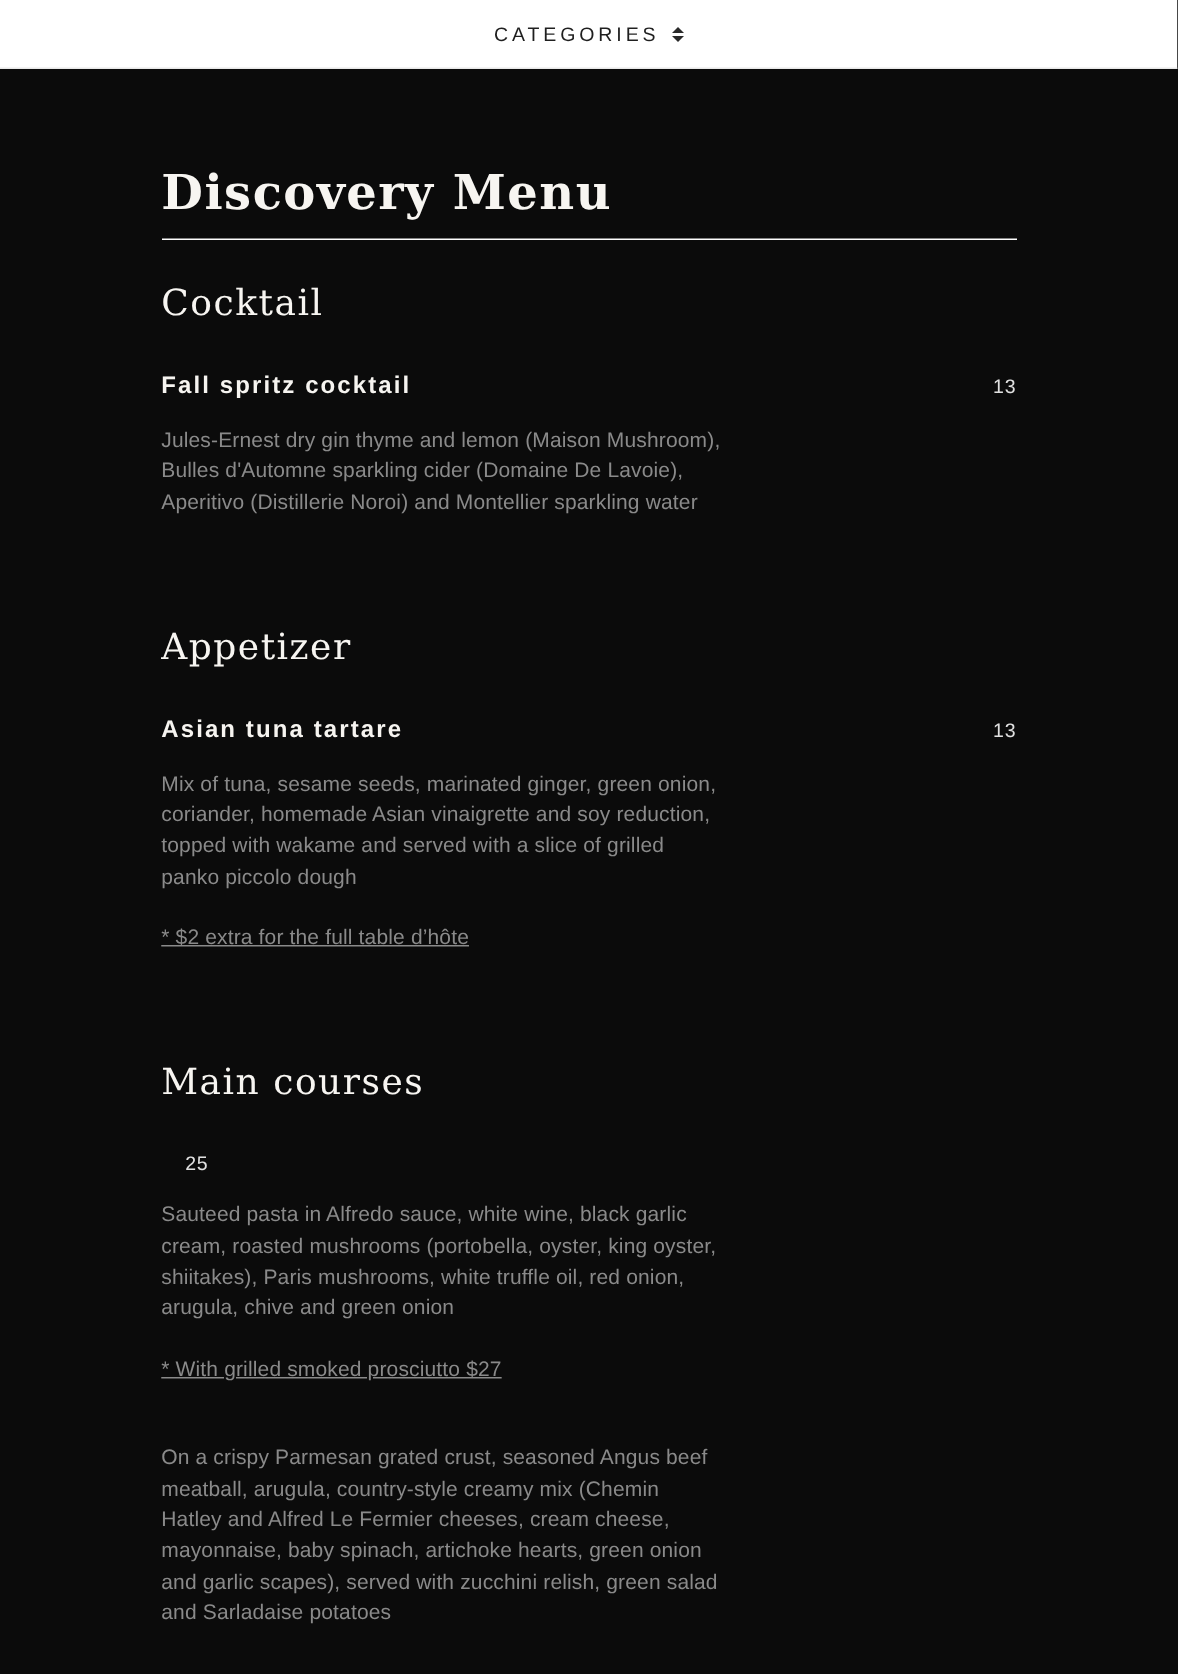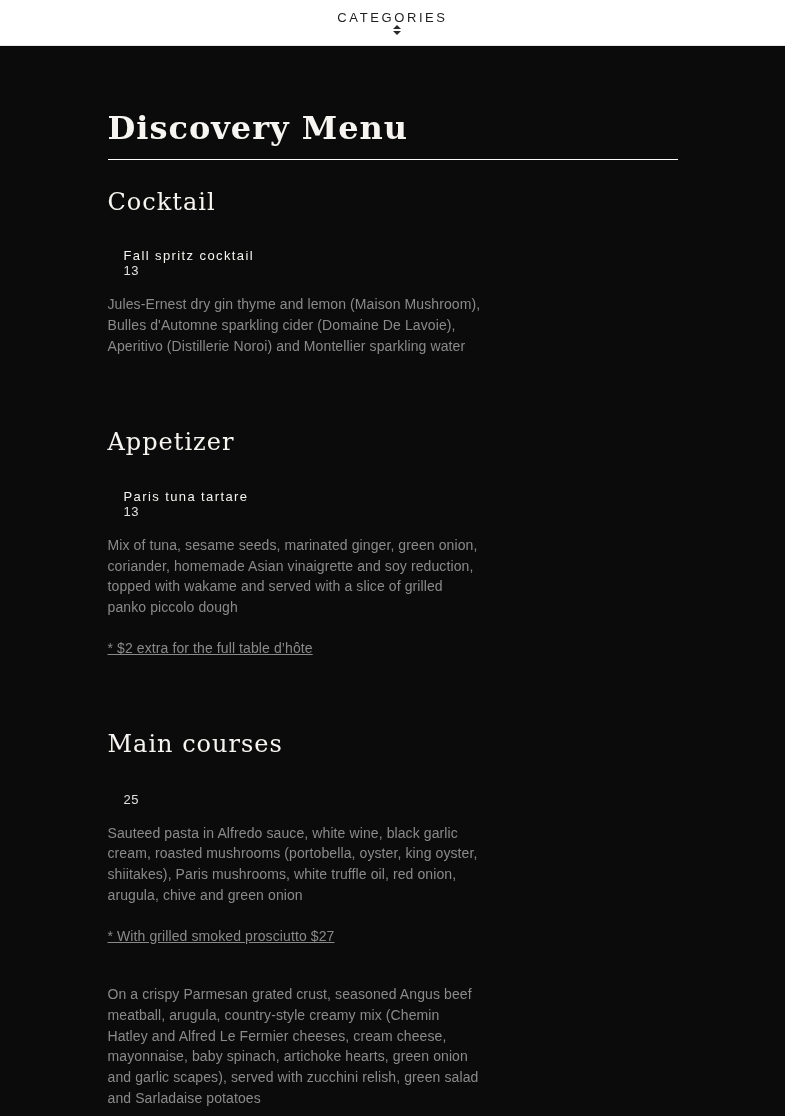--- a/index.html
+++ b/index.html
@@ -1,15 +1,15 @@
 <!DOCTYPE html>
 <html><head>
 <meta charset="utf-8">
 <style>
-  * { margin: 0; padding: 0; box-sizing: border-box; flex-direction: column; }
+  * { margin: 0; padding: 0; box-sizing: border-box; }
   html, body {
     width: 785px;
     min-height: 1116px;
     background: #0b0b0b;
     font-family: "Liberation Sans", sans-serif;
     overflow-x: hidden;
   }
 
   
   .topbar {
@@ -83,22 +83,22 @@
 
   .menu-item { margin-top: 33px; }
   .menu-item + .menu-item { margin-top: 38px; }
 
   .item-head {
     display: flex;
     justify-content: space-between;
     align-items: baseline;
   }
   .item-title {
-    font-size: 13px;
-    font-weight: 400;
+    font-size: 16px;
+    font-weight: 700;
     letter-spacing: 1.4px;
     color: #f6f4f0;
     line-height: 1.1;
   }
   .item-price {
     font-size: 13px;
     font-weight: 400;
     letter-spacing: 0.5px;
     color: #e0e0e0;
     flex-shrink: 0;
@@ -146,21 +146,21 @@
         <span class="item-price">13</span>
       </div>
       <p class="item-desc">Jules-Ernest dry gin thyme and lemon (Maison Mushroom), Bulles d'Automne sparkling cider (Domaine De Lavoie), Aperitivo (Distillerie Noroi) and Montellier sparkling water</p>
     </article>
   </section>
 
   <section class="menu-section">
     <h2 class="section-heading">Appetizer</h2>
     <article class="menu-item">
       <div class="item-head">
-        <h3 class="item-title">Paris tuna tartare</h3>
+        <h3 class="item-title">Asian tuna tartare</h3>
         <span class="item-price">13</span>
       </div>
       <p class="item-desc">Mix of tuna, sesame seeds, marinated ginger, green onion, coriander, homemade Asian vinaigrette and soy reduction, topped with wakame and served with a slice of grilled panko piccolo dough</p>
       <p class="item-note">* $2 extra for the full table d’hôte</p>
     </article>
   </section>
 
   <section class="menu-section">
     <h2 class="section-heading">Main courses</h2>
     <article class="menu-item">

